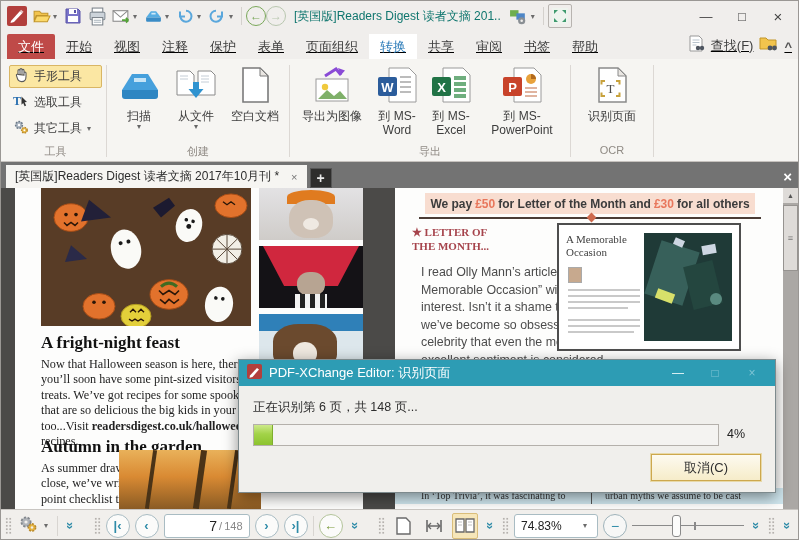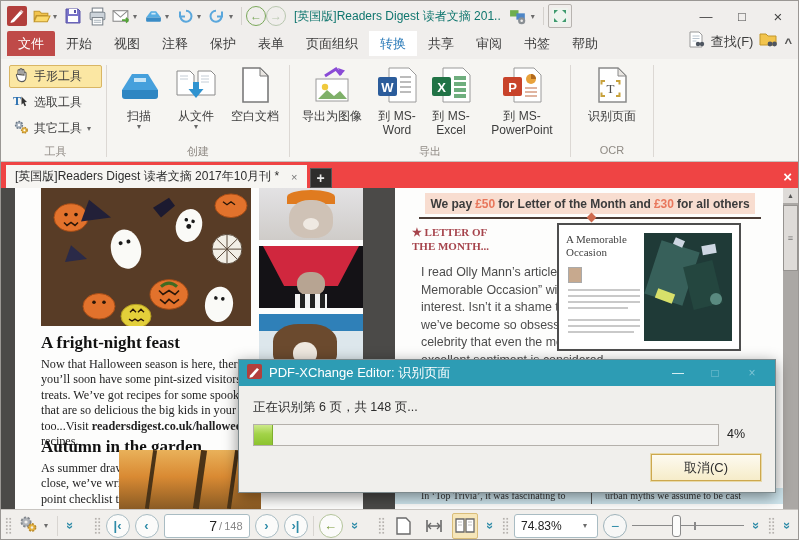--- a/index.html
+++ b/index.html
@@ -11,21 +11,21 @@
   .ti { width:24px; height:24px; display:flex; align-items:center; justify-content:center; border-radius:2px; }
   .ti svg { display:block; }
   .dd { font-size:8px; color:#6b6b6b; width:8px; }
   .tsep { width:1px; height:18px; background:#d4d1cd; margin:0 4px; }
   .apptitle { font-size:12px; color:#0f766e; margin:0 6px 0 8px; white-space:nowrap; overflow:hidden; }
   .wbtn { width:36px; height:26px; display:flex; align-items:center; justify-content:center; font-size:13px; color:#444; }
   .navcirc { width:20px; height:20px; border-radius:50%; border:1.5px solid #7aa85a; color:#7aa85a; font-size:12px; display:flex; align-items:center; justify-content:center; }
   .navcirc.fwd { border-color:#b9c7b0; color:#b9c7b0; }
 
   
-  .menubar { height:28px; display:flex; align-items:flex-start; background:#f0eeec; padding:0 6px; }
+  .menubar { height:28px; display:flex; align-items:flex-end; background:#f0eeec; padding:0 6px;text-decoration:underline; }
   .mtab { padding:0 11px; line-height:25px; font-size:13px; color:#3d3d3d; white-space:nowrap; }
   .mtab.file { background:#bf4a48; color:#fff; border-radius:2px 2px 0 0; }
   .mtab.active { background:#ffffff; color:#2a7ab8; }
   .menuright { margin-left:auto; display:flex; align-items:center; gap:6px; padding-bottom:3px; }
   .findlbl { font-size:13px; color:#3d3d3d; }
   .gl-collapse::before{ content:"^"; font-size:13px; font-weight:bold; color:#555; }
 
   
   .ribbon { height:103px; background:#f6f5f2; border-bottom:1px solid #c6c2be; display:flex; padding:4px 0 0 4px; }
   .rgroup { display:flex; flex-direction:column; padding:0 4px; }
@@ -36,21 +36,21 @@
   .toolcol { display:flex; flex-direction:column; gap:3px; padding-top:2px; }
   .toolrow { display:flex; align-items:center; gap:5px; height:23px; padding:0 6px 0 3px; border:1px solid transparent; border-radius:2px; }
   .toolrow.hl { background:#fbe7a3; border-color:#d9b664; }
   .toolrow .lbl { font-size:12px; color:#3d3d3d; white-space:nowrap; }
   
   .bigbtn { display:flex; flex-direction:column; align-items:center; justify-content:flex-start; padding:3px 5px 0 5px; margin:0 1px; border-radius:2px; }
   .bigbtn .lbl { font-size:12px; color:#3d3d3d; text-align:center; line-height:1.15; margin-top:2px; }
   .bigbtn .caret { font-size:8px; color:#666; line-height:6px; }
 
   
-  .doctabs { height:26px; background:#ef4444; display:flex; align-items:flex-end; }
+  .doctabs { height:26px; background:#737373; display:flex; align-items:flex-end; }
   .dtab { margin-left:5px; height:23px; background:#f6f5f2; display:flex; align-items:center; padding:0 9px; font-size:12px; color:#2d2d2d; white-space:nowrap; }
   .dtab .tclose { margin-left:12px; color:#777; font-size:11px; }
   .newtab { width:22px; height:20px; margin-left:3px; background:#2e2d2c; color:#e8e8e8; display:flex; align-items:center; justify-content:center; font-size:14px; font-weight:bold; border:1px solid #555; }
   .dtclose { margin-left:auto; margin-right:6px; margin-bottom:3px; color:#fff; font-weight:bold; font-size:15px; }
 
   
   .viewport { height:321px; position:relative; background:#4b4a48; overflow:hidden; }
   .page { position:absolute; top:0; bottom:0; background:#fdfdfc; }
   .pageL { left:14px; width:348px; }
   .pageR { left:394px; width:390px; }

